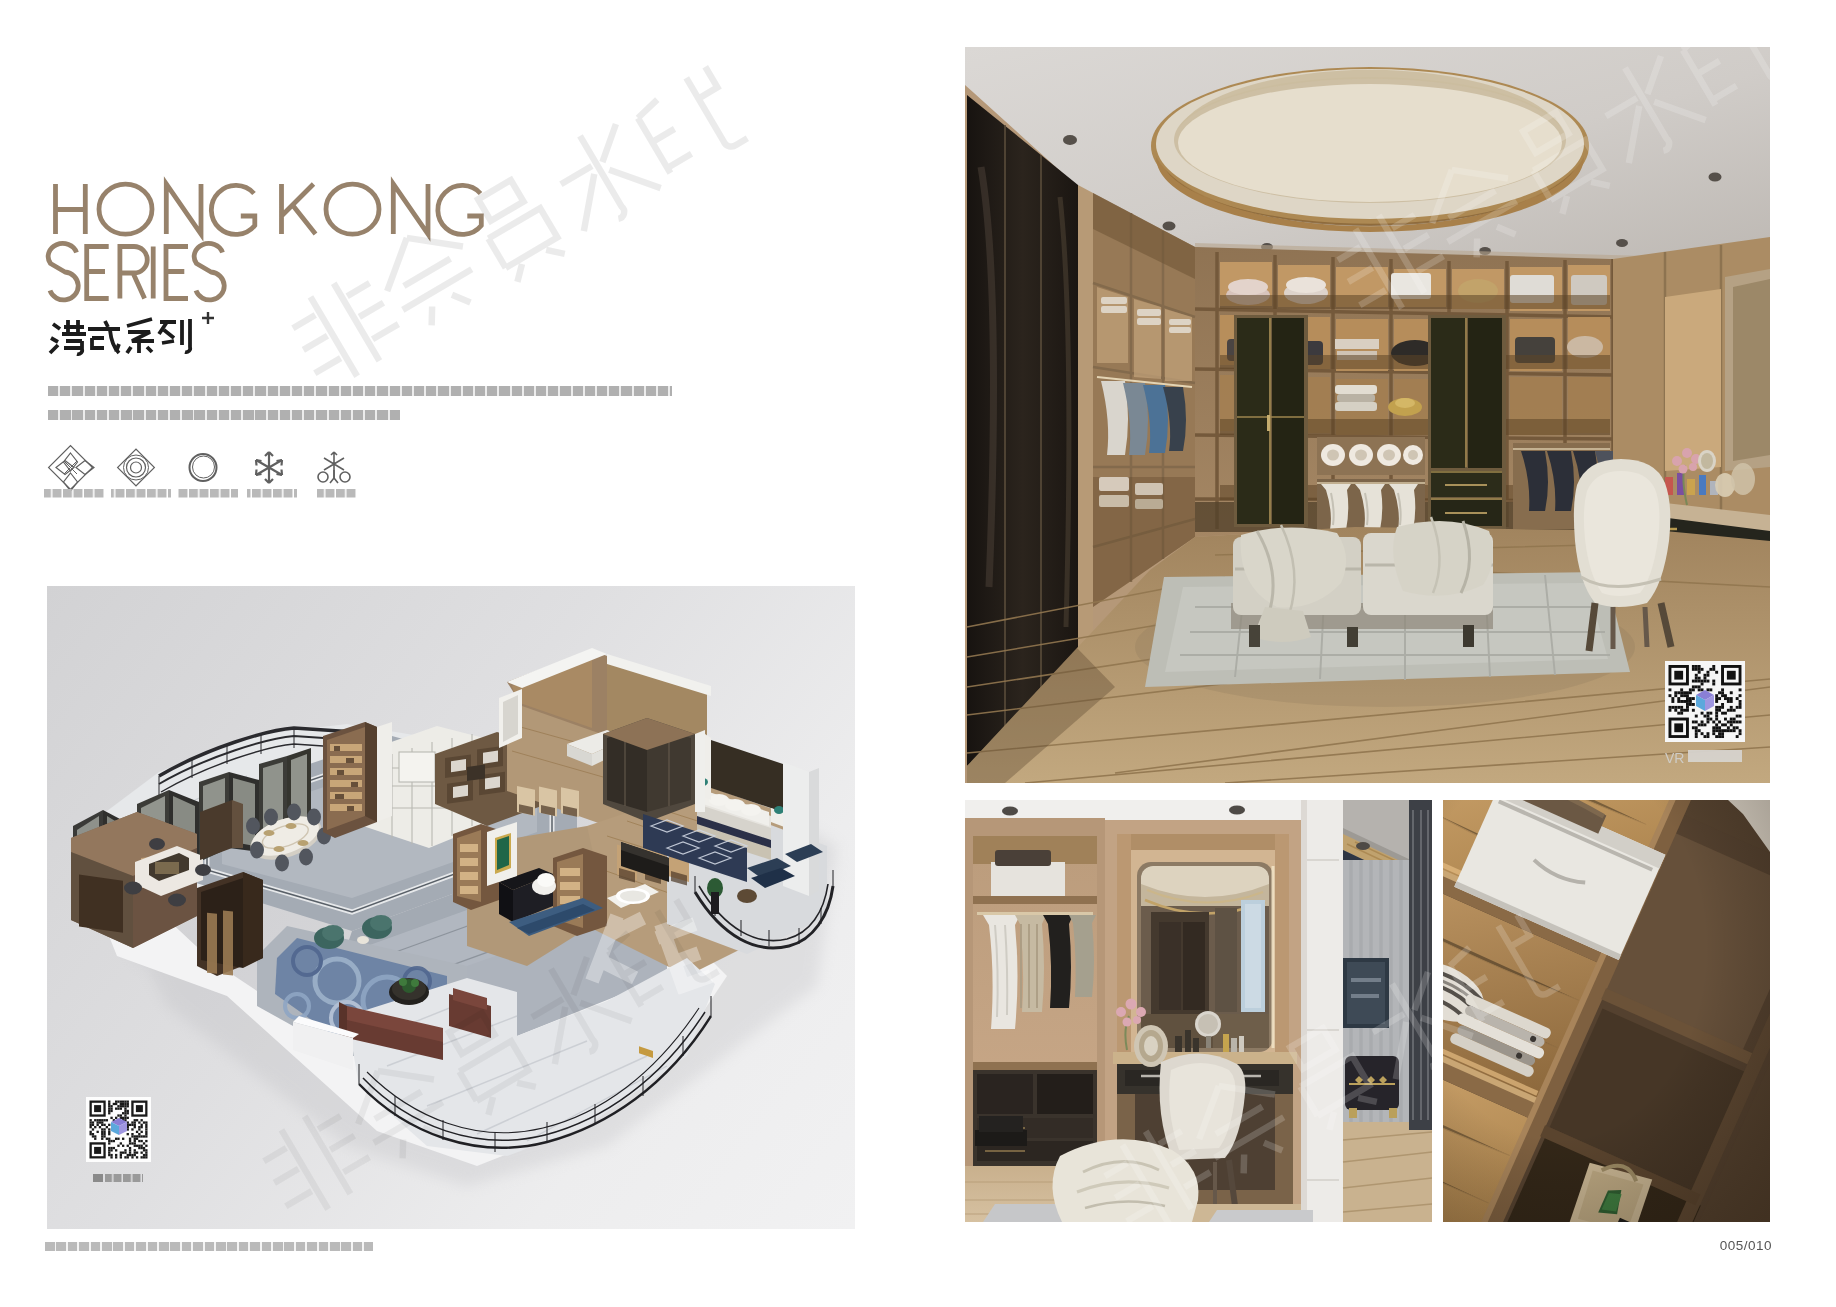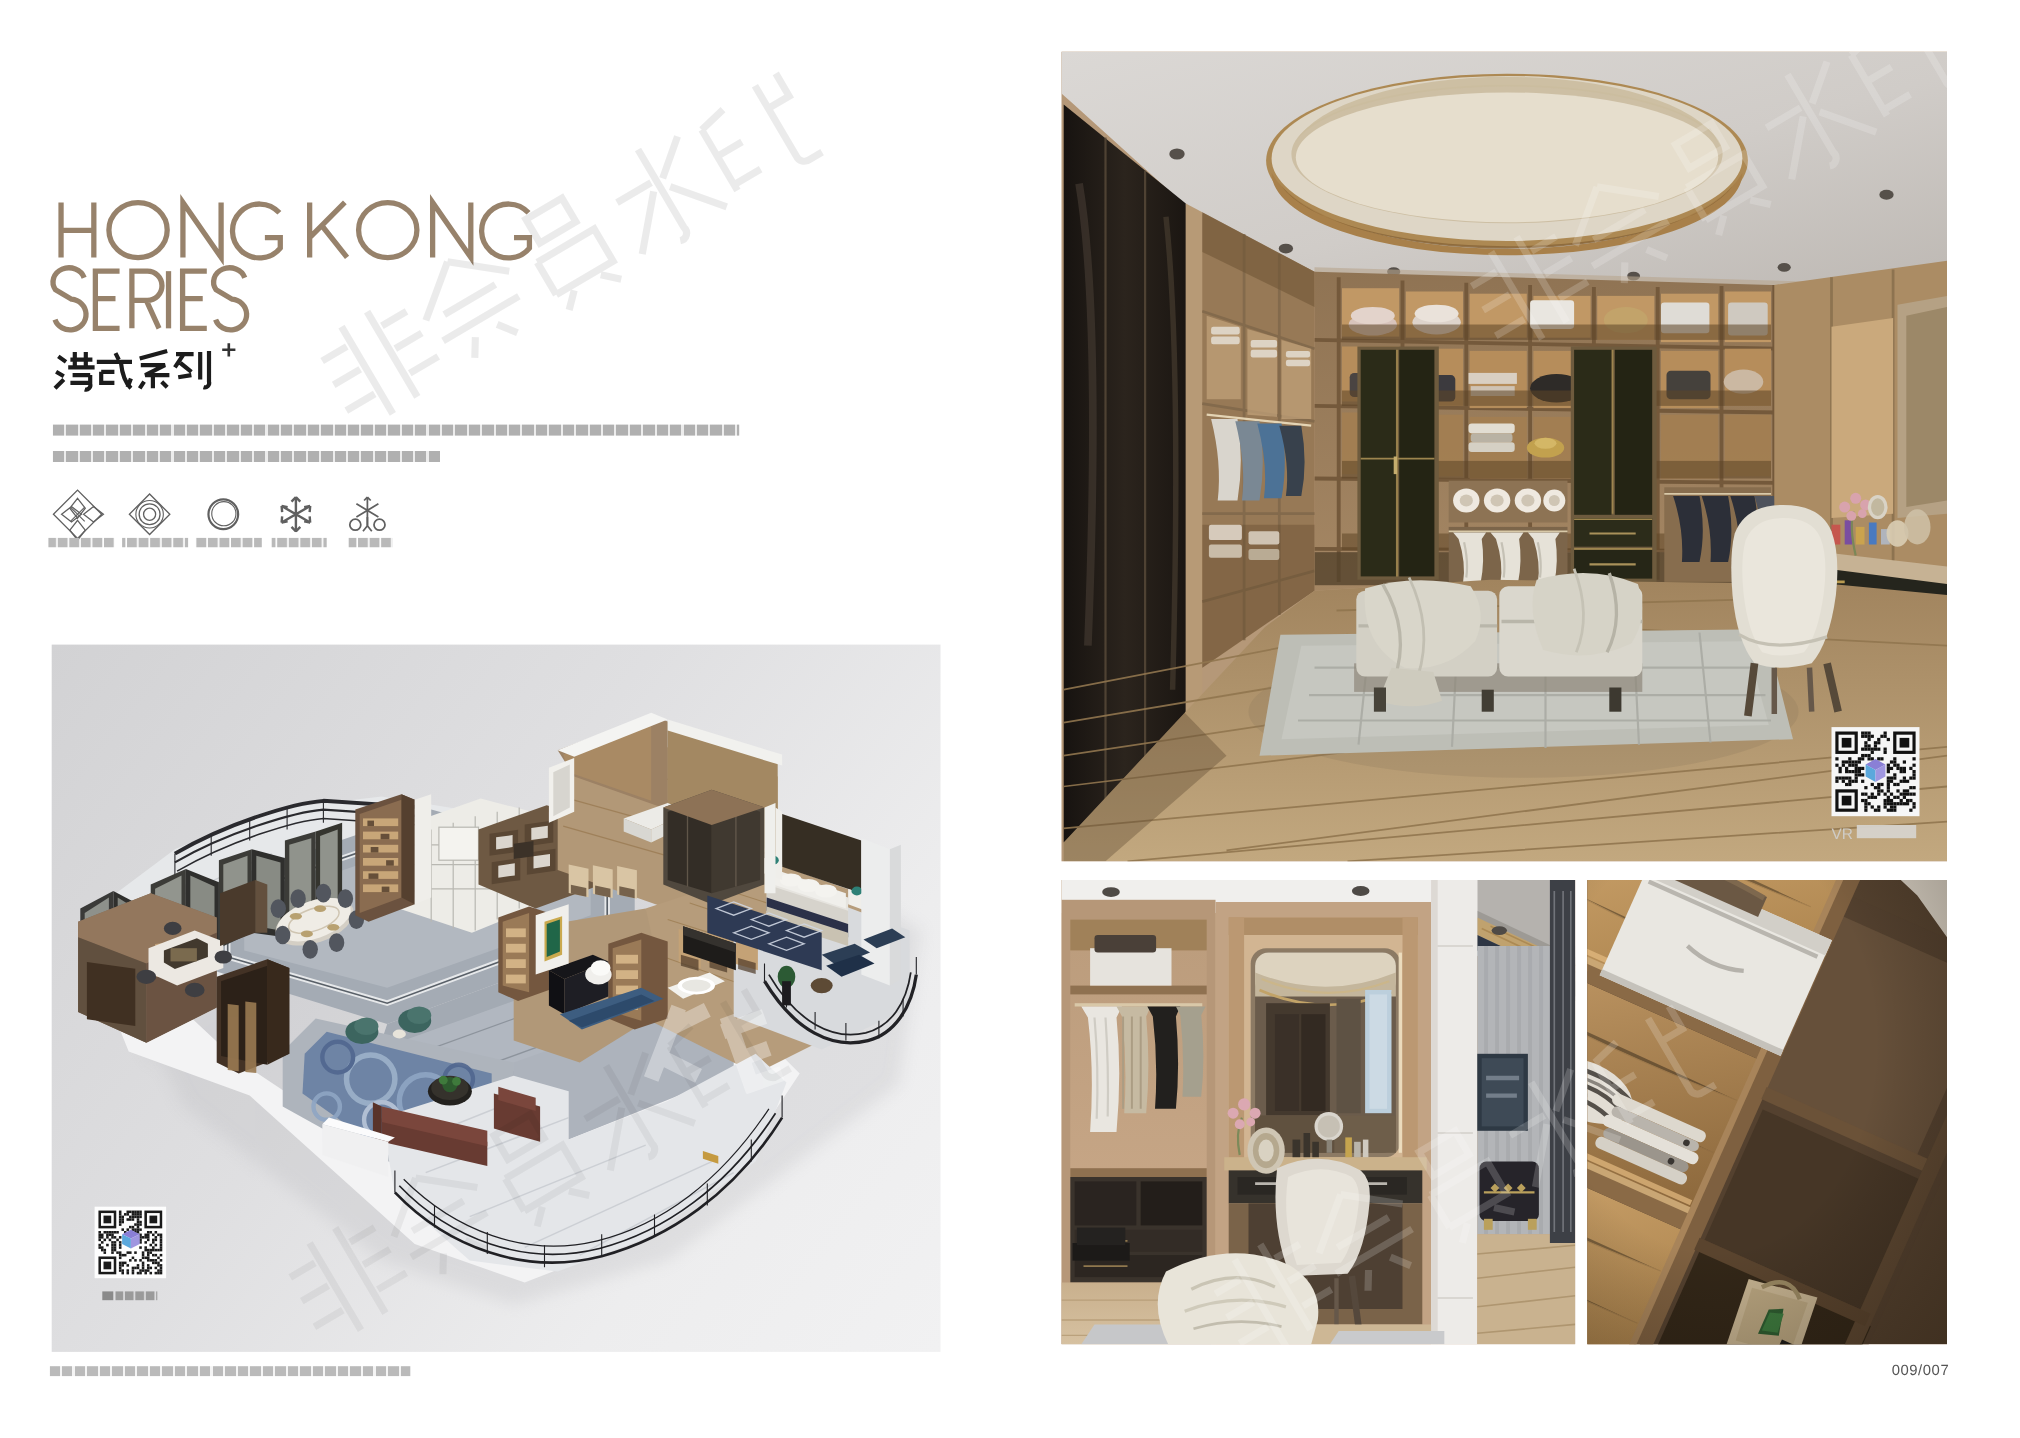--- a/index.html
+++ b/index.html
@@ -1467,21 +1467,21 @@
 </g>
 
 <radialGradient id="p3vig" cx="0.35" cy="0.35" r="0.9">
 <stop offset="0.5" stop-color="#000" stop-opacity="0"></stop>
           <stop offset="1" stop-color="#1c1208" stop-opacity="0.35"></stop>
 </radialGradient>
 <rect x="0" y="0" width="327" height="422" fill="url(#p3vig)"></rect>
 </svg>
 </div>
 
-<div class="abs" style="left:1686px;top:1238px;width:86px;text-align:right;font-size:13.5px;color:#555;letter-spacing:0.5px;">009/007</div>
+<div class="abs" style="left:1686px;top:1238px;width:86px;text-align:right;font-size:13.5px;color:#555;letter-spacing:0.5px;">005/010</div>
 
 <svg class="abs" style="left:0;top:0;pointer-events:none;" width="1836" height="1307" viewBox="0 0 1836 1307">
 <defs>
 <g id="wm5">
 
 <g>
 <path d="M-13 -46 V46 M14 -46 V44 M-18 -28 H-44 M-18 -4 H-46 M-18 22 H-48 M19 -28 H45 M19 -4 H47 M19 22 H49"></path>
 </g>
 
 <g transform="translate(100 0)">

